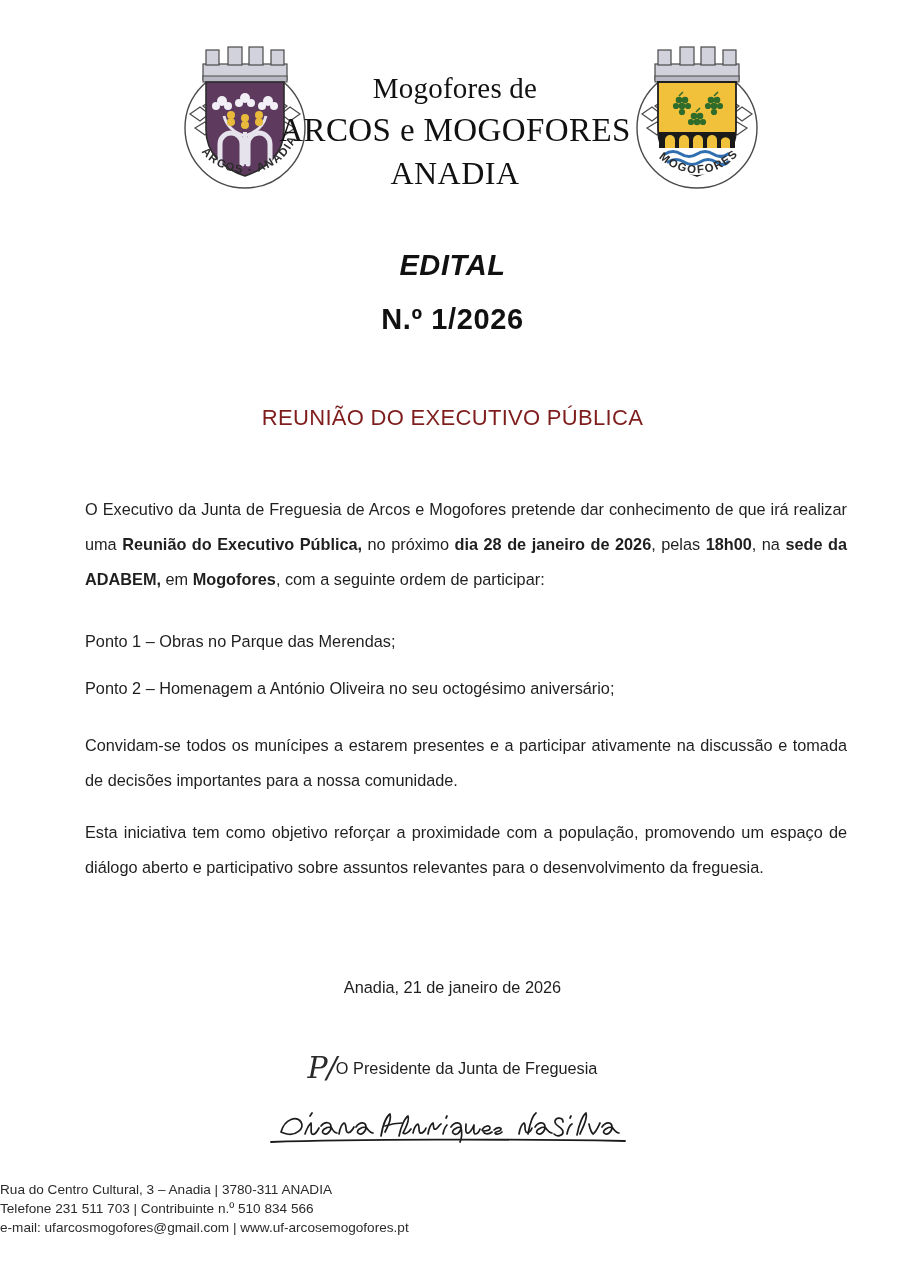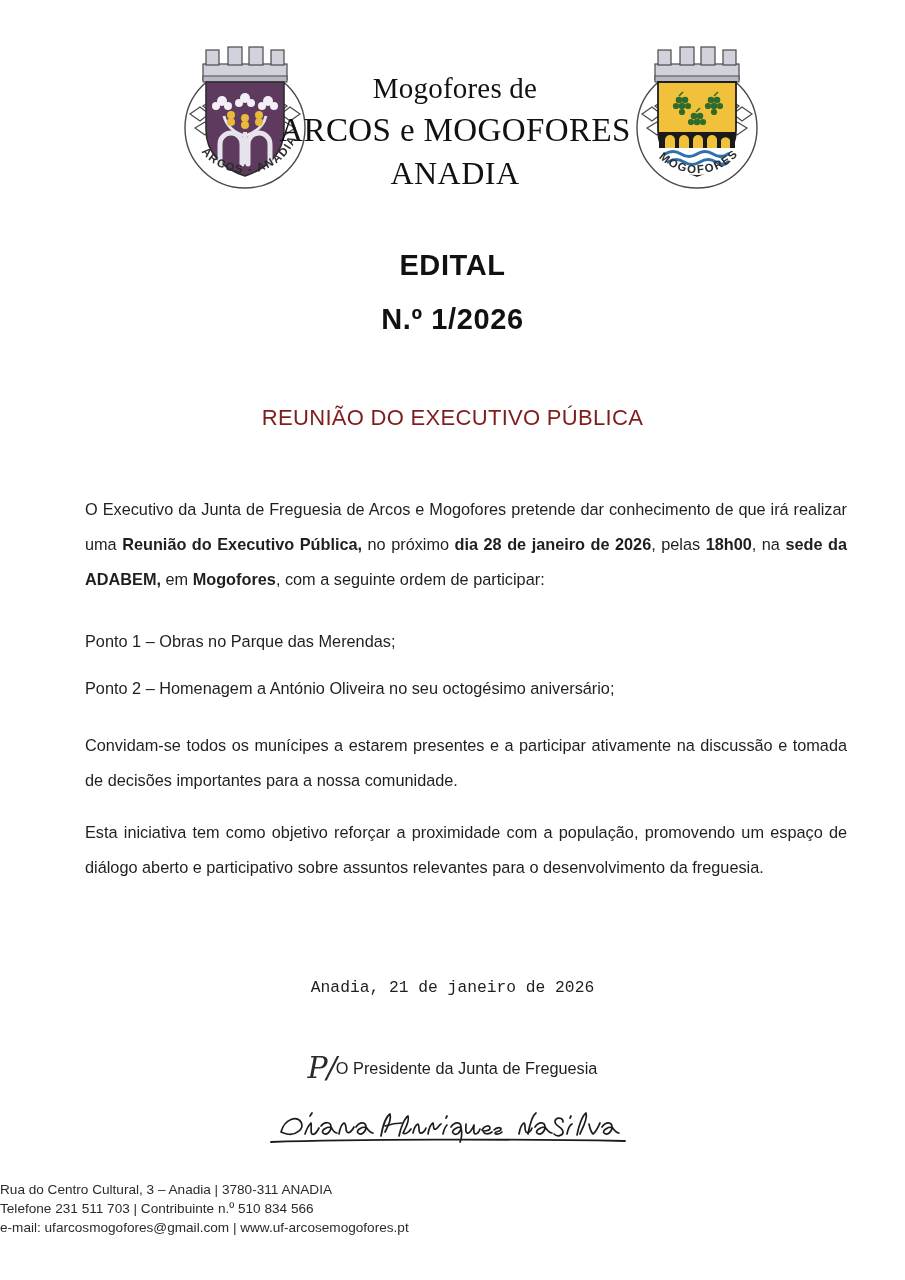--- a/index.html
+++ b/index.html
@@ -65,21 +65,21 @@
 
   
   .doc-title {
     position: absolute;
     left: 0;
     width: 905px;
     text-align: center;
     font-weight: bold;
     color: #111;
   }
-  .title-edital { top: 249px; font-size: 29px; letter-spacing: 0.6px; }
+  .title-edital { top: 249px; font-size: 29px; letter-spacing: 0.6px; font-style: italic; }
   .title-number { top: 303px; font-size: 29px; letter-spacing: 0.6px; }
 
   .doc-subtitle {
     position: absolute;
     top: 405px;
     left: 0;
     width: 905px;
     text-align: center;
     font-size: 22px;
     letter-spacing: 0.3px;
@@ -114,21 +114,20 @@
 
   
   .date-line {
     position: absolute;
     top: 978px;
     left: 0;
     width: 905px;
     text-align: center;
     font-size: 16.3px;
     color: #1f1f1f;
-    font-family: Liberation Mono, monospace;
   }
   .signer-row {
     position: absolute;
     top: 1050px;
     left: 0;
     width: 905px;
     text-align: center;
     font-size: 16.3px;
     color: #1f1f1f;
     white-space: nowrap;

